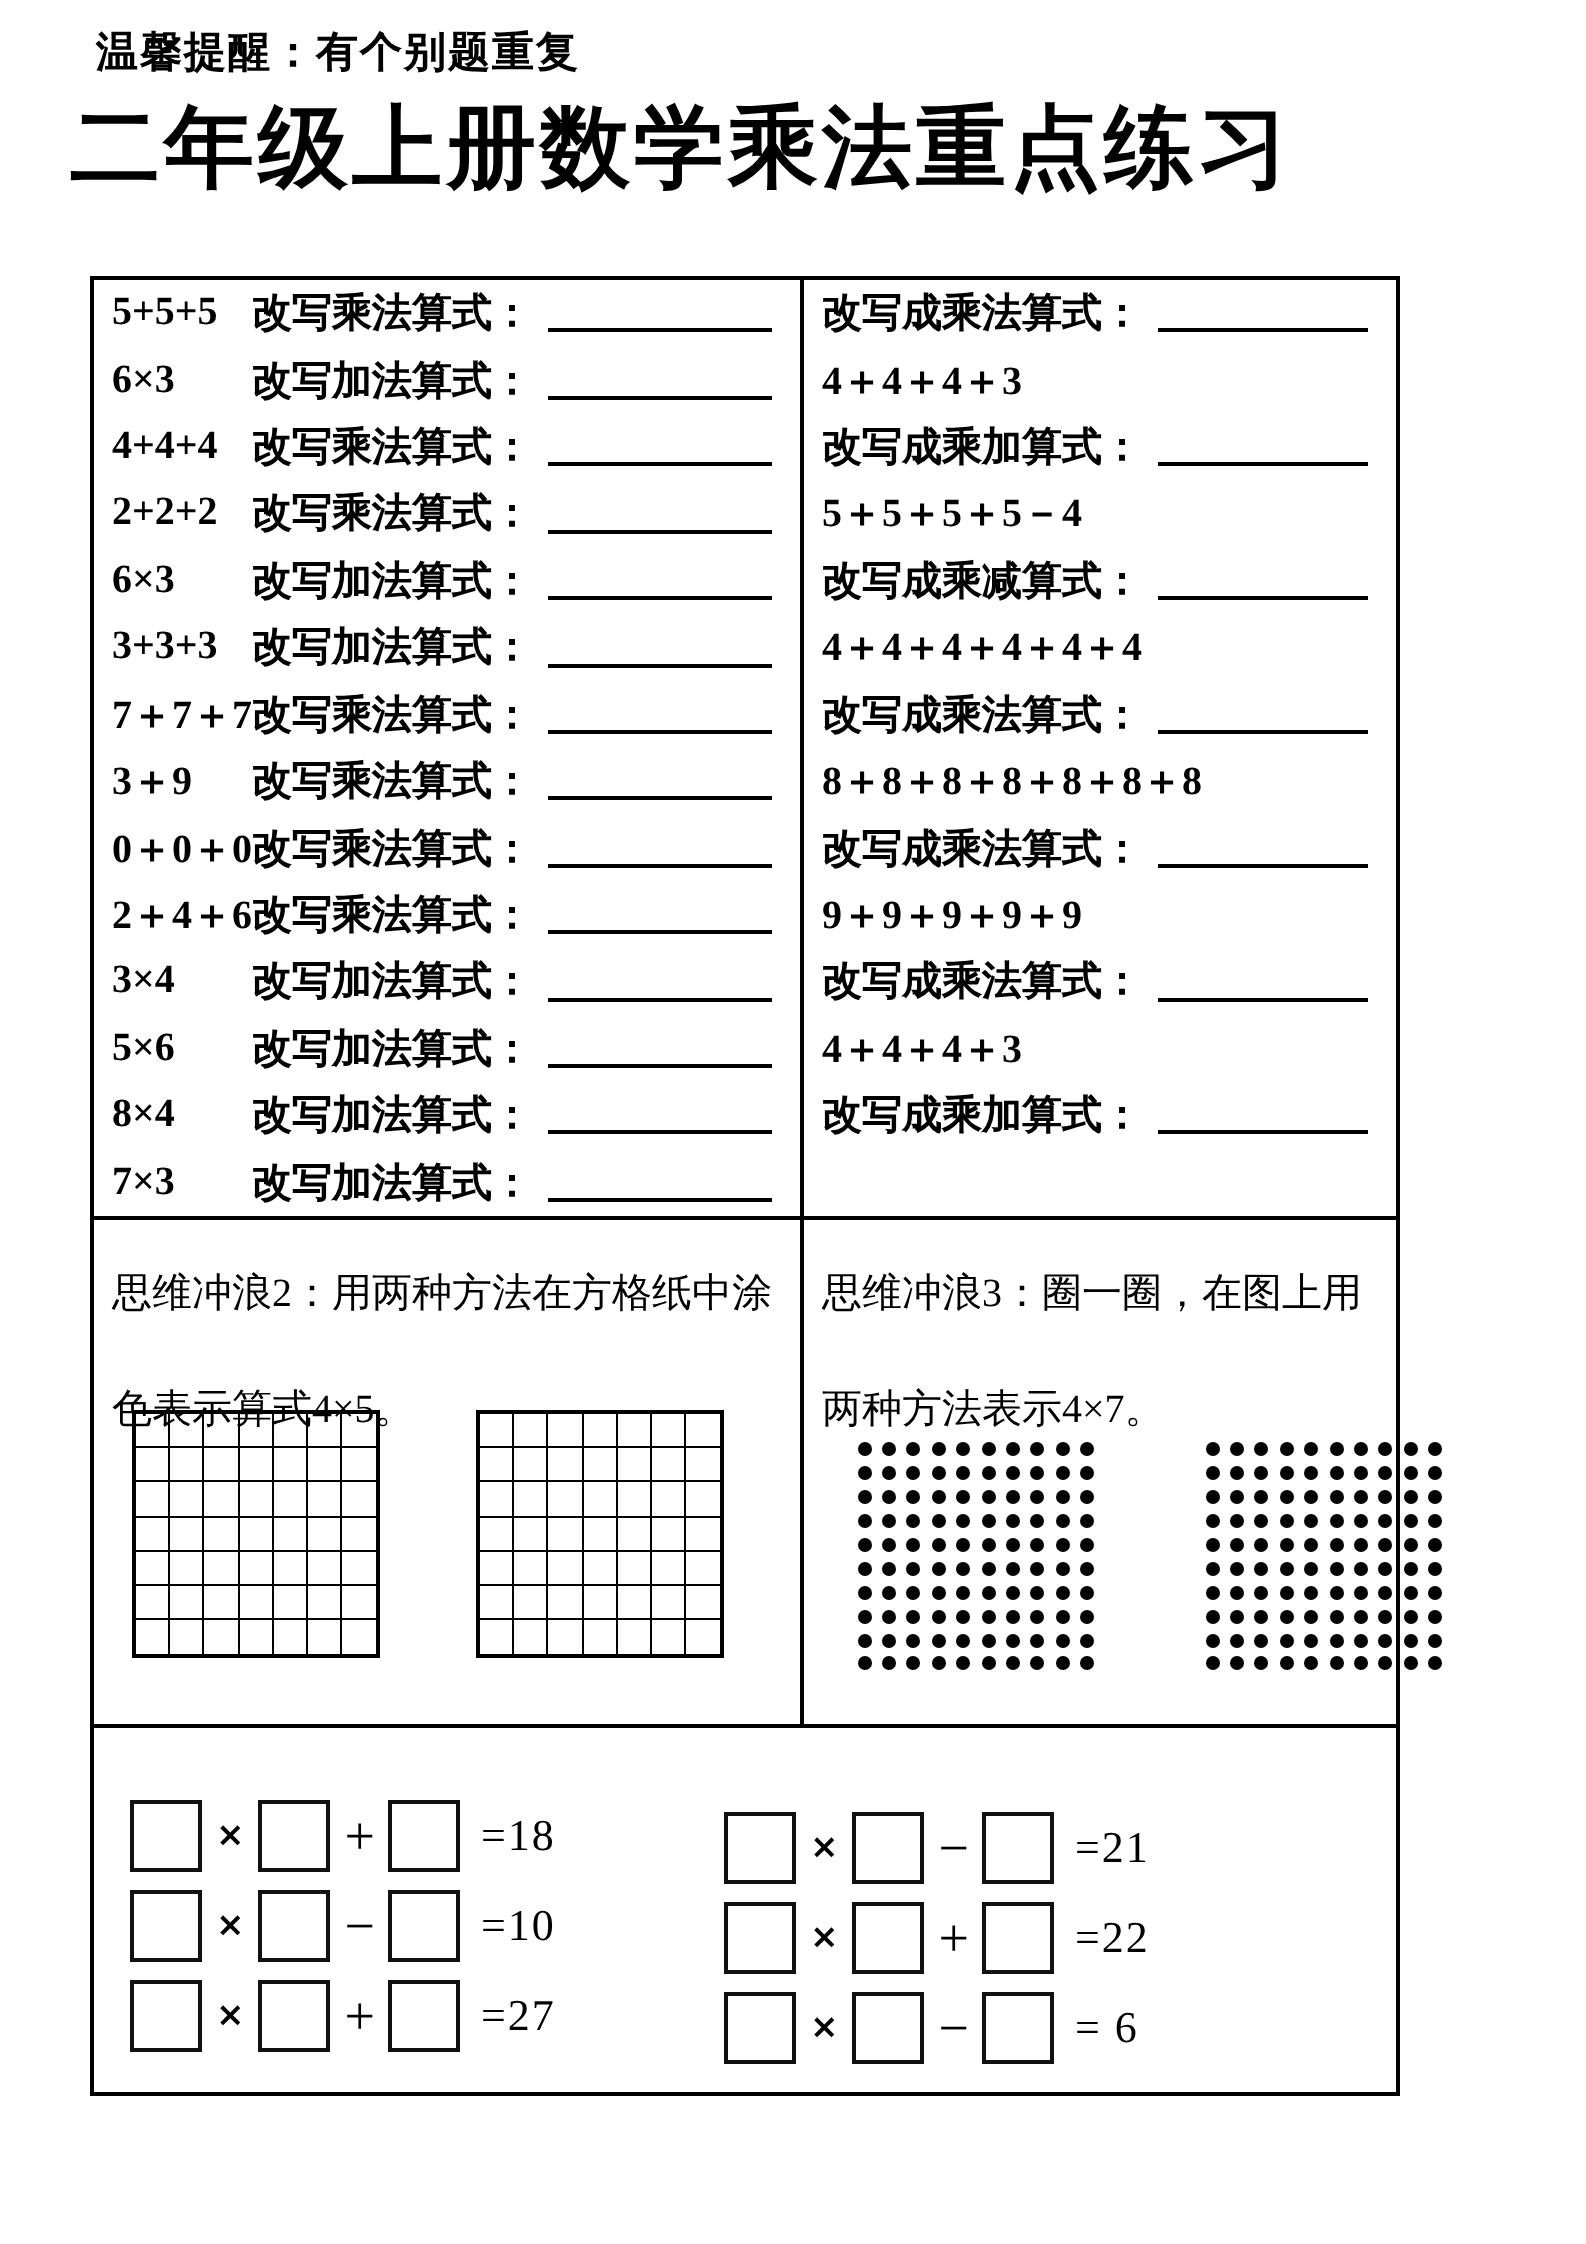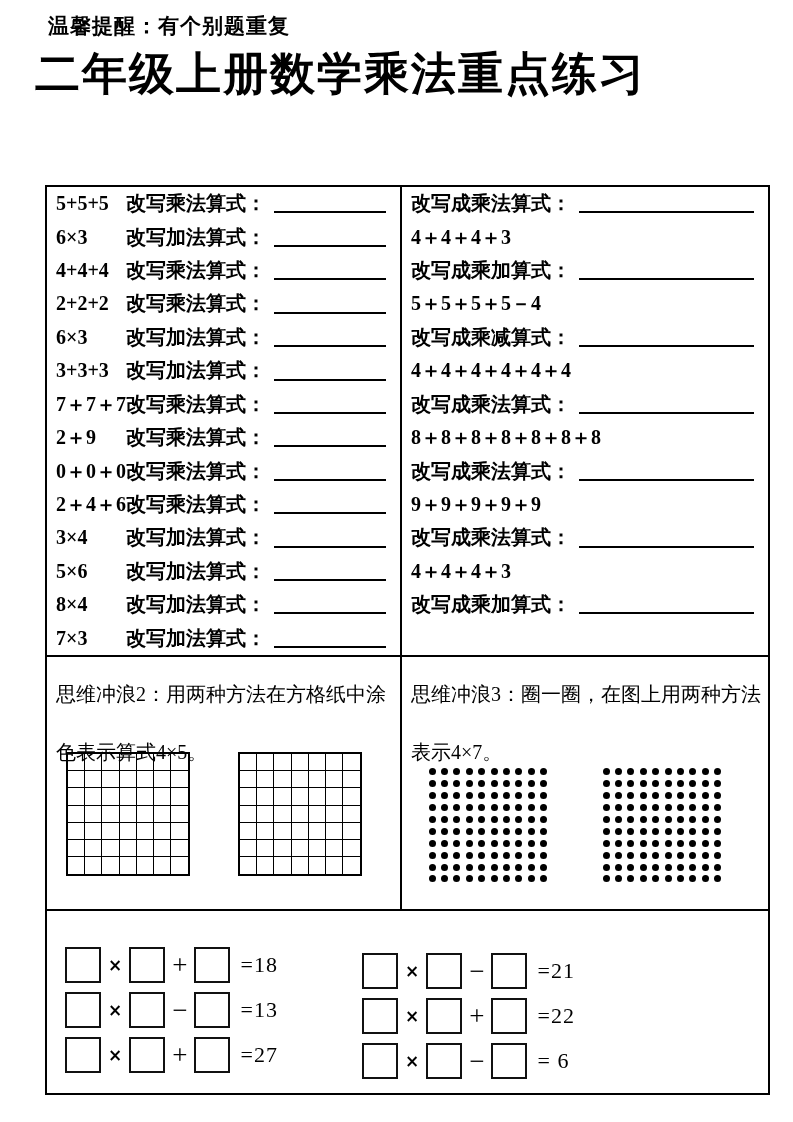--- a/index.html
+++ b/index.html
@@ -11,23 +11,22 @@
   }
   .reminder {
     position:absolute; left:48px; top:12px;
     font-size:21px; font-weight:600; letter-spacing:1px;
   }
   .title {
     position:absolute; left:0; top:44px; width:681px;
     text-align:center; font-size:45px; font-weight:900; letter-spacing:2px;
   }
   .sheet {
-    position:absolute; left:45px; top:138px; width:725px; height:910px;
+    position:absolute; left:45px; top:138px; width:655px; height:910px;
     border:2px solid #000;
-    margin-top:47px;
   }
   .sec1 { display:flex; height:468px; }
   .sec2 { display:flex; height:254px; border-top:2px solid #000; position:relative; }
   .sec3 { height:184px; border-top:2px solid #000; position:relative; }
   .col-l { width:355px; border-right:2px solid #000; position:relative; }
   .col-r { flex:1; position:relative; }
   .sec1 .col-l, .sec1 .col-r { display:flex; flex-direction:column; }
   .xrow {
     height:33.43px; display:flex; align-items:center;
     padding:0 12px 0 9px; font-size:20px; font-weight:600; overflow:hidden;
@@ -109,21 +108,21 @@
           <span class="expr">3+3+3</span>
           <span class="lbl">改写加法算式：</span>
           <span class="blank"></span>
         </div>
       <div class="xrow">
           <span class="expr">7＋7＋7</span>
           <span class="lbl">改写乘法算式：</span>
           <span class="blank"></span>
         </div>
       <div class="xrow">
-          <span class="expr">2＋9</span>
+          <span class="expr">3＋9</span>
           <span class="lbl">改写乘法算式：</span>
           <span class="blank"></span>
         </div>
       <div class="xrow">
           <span class="expr">0＋0＋0</span>
           <span class="lbl">改写乘法算式：</span>
           <span class="blank"></span>
         </div>
       <div class="xrow">
           <span class="expr">2＋4＋6</span>
@@ -526,21 +525,21 @@
           <span class="op2">+</span>
           <span class="box"></span>
           <span class="res">=18</span>
       </div>
       <div class="eqrow">
         <span class="box"></span>
           <span class="op1">×</span>
           <span class="box"></span>
           <span class="op2">−</span>
           <span class="box"></span>
-          <span class="res">=13</span>
+          <span class="res">=10</span>
       </div>
       <div class="eqrow">
         <span class="box"></span>
           <span class="op1">×</span>
           <span class="box"></span>
           <span class="op2">+</span>
           <span class="box"></span>
           <span class="res">=27</span>
       </div>
     </div>

